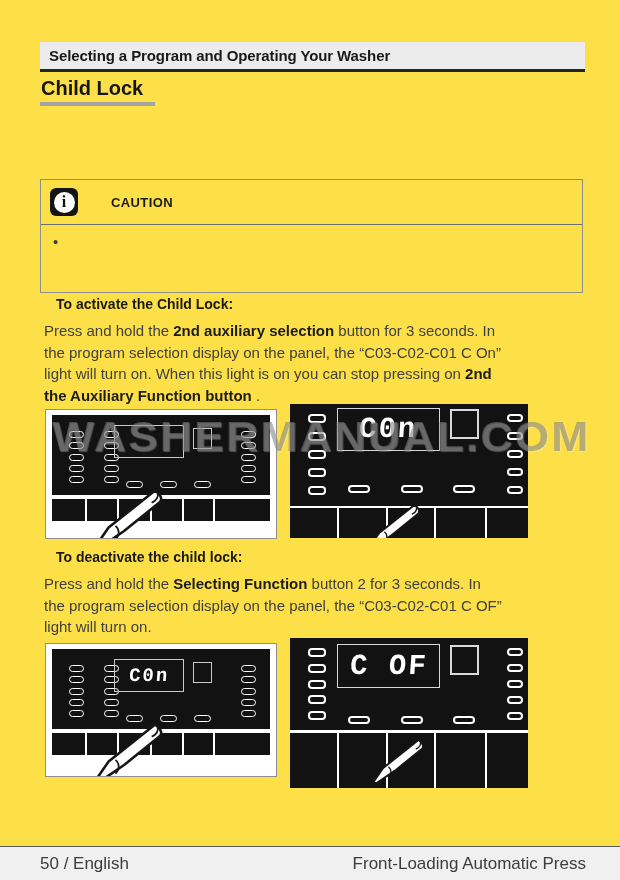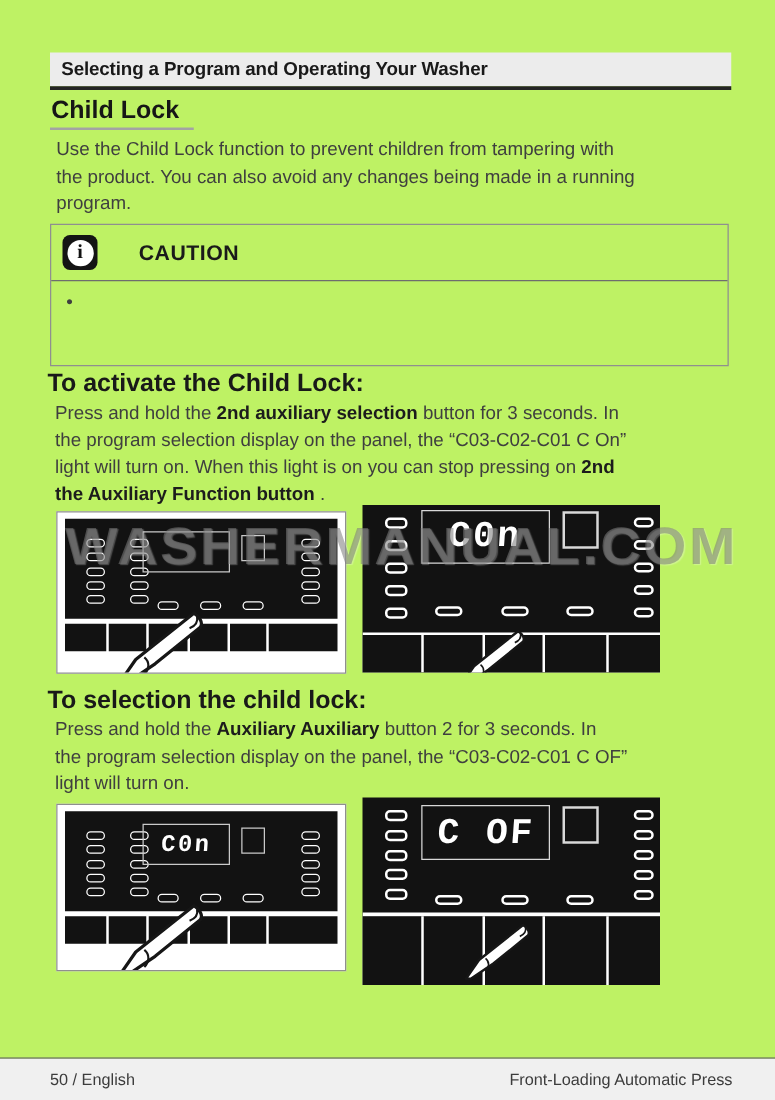--- a/index.html
+++ b/index.html
@@ -1,46 +1,46 @@
 <!DOCTYPE html>
 <html><head>
 <meta charset="utf-8">
 <style>
   * { box-sizing: border-box; margin: 0; padding: 0; }
   html,body { background:#ffffff; }
   .page {
-    position: relative; width: 620px; height: 880px; background:#bef264;
+    position: relative; width: 620px; height: 880px; background:#fde047;
     font-family: "Liberation Sans", sans-serif; overflow: hidden; margin: 0 auto;
   }
   
   .secbar { position:absolute; left:40px; top:42px; width:545px; height:27px;
             background:#ececec; line-height:27px; padding-left:9px;
             font-size:15px; font-weight:700; color:#191919; letter-spacing:-0.1px; }
   .secrule { position:absolute; left:40px; top:69px; width:545px; height:3px; background:#242424; }
   
   .title { position:absolute; left:40px; top:77px; font-size:20px; font-weight:700;
-           color:#161616; border-bottom:2px solid #a3a3a3; padding:0 12px 2px 1px; display:inline-block; }
+           color:#161616; border-bottom:4px solid #a3a3a3; padding:0 12px 2px 1px; display:inline-block; }
   
   .para { font-size:15px; line-height:21.5px; color:#3f3f3f; white-space:pre-wrap; }
   .para b { font-weight:700; color:#1c1c1c; }
   .intro { position:absolute; left:45px; top:109px; width:545px; }
   
   .caution { position:absolute; left:40px; top:179px; width:543px; height:114px; border:1px solid #8f8f8f; }
   .c-head { position:relative; height:45px; border-bottom:1px solid #6e6e6e; }
   .info-icon { position:absolute; left:9px; top:8px; width:28px; height:28px; background:#141414;
                border-radius:6px; display:flex; align-items:center; justify-content:center; }
   .i-circ { width:21px; height:21px; background:#fff; border-radius:50%;
             display:flex; align-items:center; justify-content:center; }
   .i-glyph { font-family:"Liberation Serif", serif; font-weight:700; font-size:16px; color:#111; line-height:1; }
-  .c-label { position:absolute; left:70px; top:0; line-height:45px; font-size:17px; font-weight:700;
+  .c-label { position:absolute; left:70px; top:0; line-height:45px; font-size:13px; font-weight:700;
              color:#1a1a1a; letter-spacing:.4px; }
   .c-body { display:flex; padding:6px 8px 0 12px; }
   .bullet { width:18px; font-size:15px; color:#3f3f3f; line-height:21.5px; }
   
-  .subhead { position:absolute; left:38px; font-size:20px; font-weight:700; color:#191919;text-align:center; }
+  .subhead { position:absolute; left:56px; font-size:14px; font-weight:700; color:#191919;text-align:center; }
   .p-act { position:absolute; left:44px; top:320px; width:550px; }
   .p-deact { position:absolute; left:44px; top:573px; width:550px; }
   
   .fig-full { position:absolute; width:232px; background:#fff; border:1px solid #8f8f8f; overflow:hidden; }
   .fp-main { position:absolute; left:6px; top:5px; width:218px; height:80px; background:#121212; }
   .fp-btnrow { position:absolute; left:6px; top:89px; width:218px; height:22px; background:#fff;
                display:flex; gap:2px; }
   .fp-btnrow > div { background:#121212; height:100%; }
   .fig-zoom { position:absolute; width:238px; background:#121212; overflow:hidden; }
   .ledcol { position:absolute; display:flex; flex-direction:column; justify-content:space-between; }
@@ -60,37 +60,34 @@
   .fz-btnrow > div { background:#121212; height:100%; }
   .finger { position:absolute; z-index:5; }
   
   .wm { position:absolute; left:52px; top:413px; z-index:30; font-size:42px; font-weight:700;
         letter-spacing:2px; color:rgba(122,122,122,0.55); transform:scaleX(1.06);
         transform-origin:left top; text-shadow:1px 1px 1px rgba(255,255,255,0.28); pointer-events:none; }
   
   .footrule { position:absolute; left:0; top:846px; width:620px; height:1px; background:#5a5a5a; }
   .footer { position:absolute; left:0; top:847px; width:620px; height:33px; background:#f0f0f0;
             display:flex; justify-content:space-between; align-items:center;
-            padding:0 34px 0 40px; font-size:13px; color:#3c3c3c; }
+            padding:0 34px 0 40px; font-size:17px; color:#3c3c3c; }
 </style>
 </head>
 <body>
 
 <div class="page">
 
   <div class="secbar">
     <span>Selecting a Program and Operating Your Washer</span>
   </div>
   <div class="secrule"></div>
 
   <div class="title">Child Lock</div>
 
-  <p class="para intro">Use the Child Lock function to prevent children from tampering with
-the product. You can also avoid any changes being made in a running
-program.</p>
 
   <div class="caution">
     <div class="c-head">
       <div class="info-icon">
         <span class="i-circ">
             <span class="i-glyph">i</span>
           </span>
       </div>
       <span class="c-label">CAUTION</span>
     </div>
@@ -185,22 +182,22 @@
       <div style="flex:50"></div>
       <div style="flex:41"></div>
     </div>
     <svg class="finger" style="left:63px; top:99px; width:72px; height:47px" viewBox="0 0 110 72">
       <path d="M94,3 C99,6 103,12 100,16 L58,50 L30,69 L24,69 L40,46 Z" fill="#fff" stroke="#161616" stroke-width="3" stroke-linejoin="round"></path>
       <path d="M90,17 C95,15 98,11 97,6" fill="none" stroke="#161616" stroke-width="2"></path>
       <path d="M48,44 C53,48 53,55 48,60" fill="none" stroke="#161616" stroke-width="2"></path>
     </svg>
   </div>
 
-  <div class="subhead" style="top:549px">To selection the child lock:</div>
-  <p class="para p-deact"><span>Press and hold the </span><b>Auxiliary Auxiliary</b><span> button 2 for 3 seconds. In
+  <div class="subhead" style="top:549px">To deactivate the child lock:</div>
+  <p class="para p-deact"><span>Press and hold the </span><b>Selecting Function</b><span> button 2 for 3 seconds. In
 the program selection display on the panel, the “C03-C02-C01 C OF”
 light will turn on.</span></p>
 
   <div class="fig-full" style="left:45px; top:643px; height:134px">
     <div class="fp-main">
       <div class="ledcol" style="left:17px; top:16px; height:52px">
           <div class="led"></div>
           <div class="led"></div>
           <div class="led"></div>
           <div class="led"></div>

